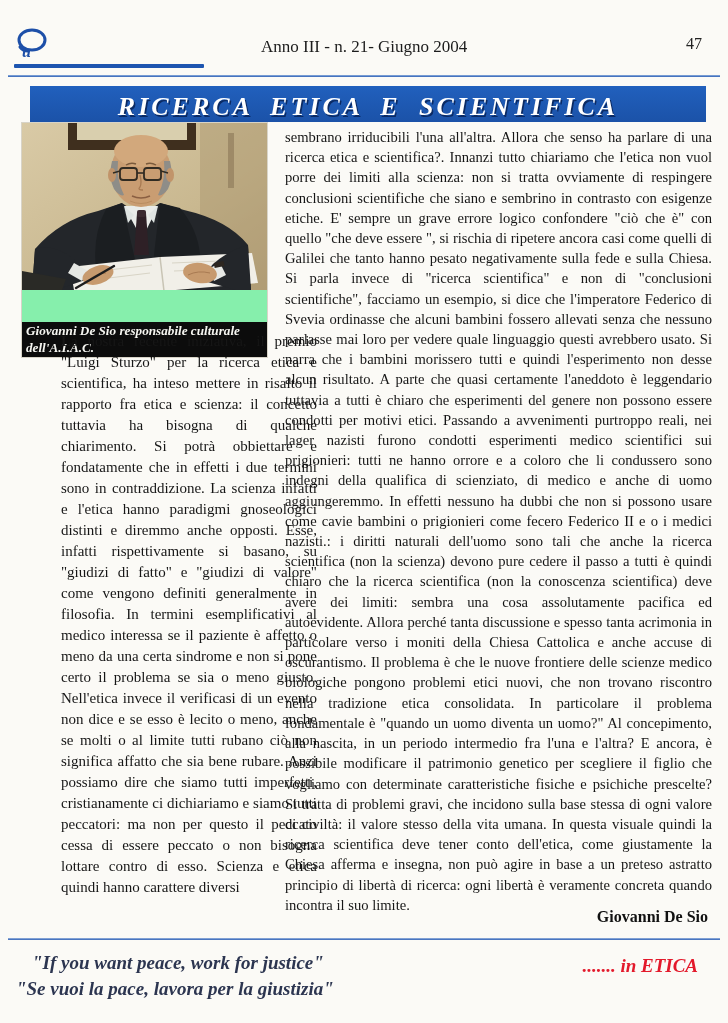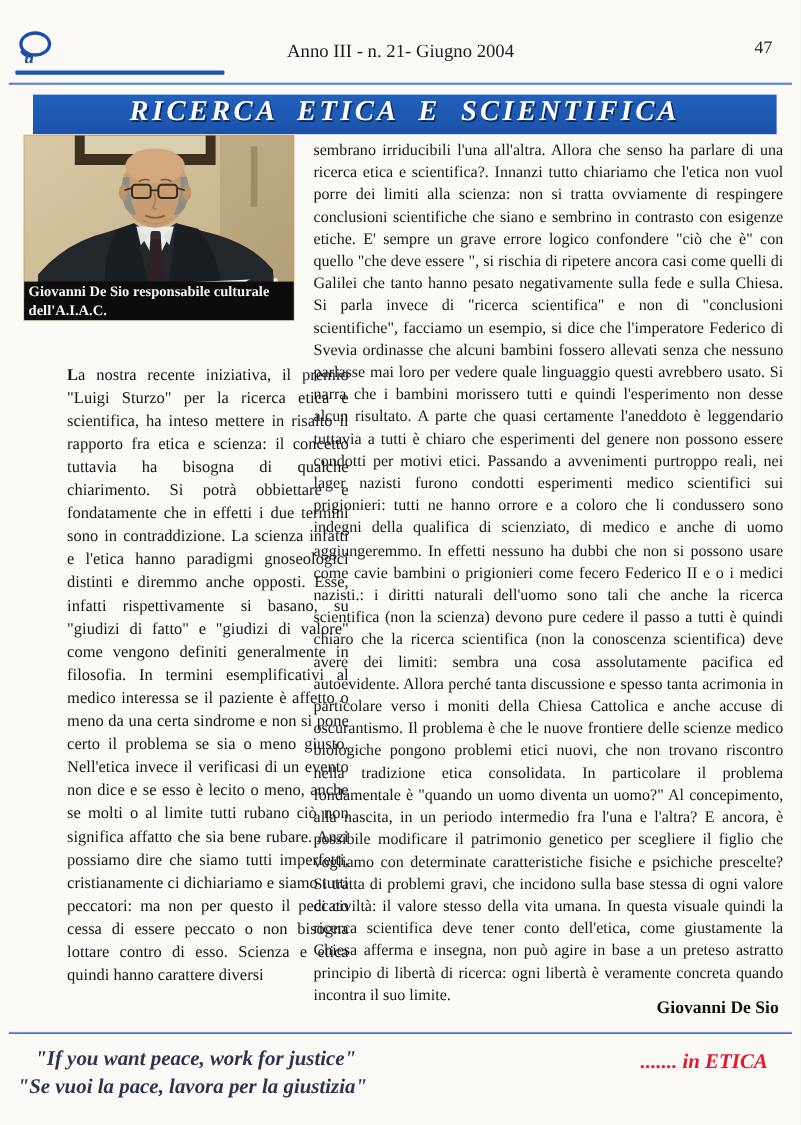--- a/index.html
+++ b/index.html
@@ -17,29 +17,29 @@
   }
   .issue{position:absolute;left:213px;top:37px;font-size:17px;color:#1c1c1c;margin-left:48px;}
   .pagenum{position:absolute;right:26px;top:35px;font-size:16px;color:#222;}
   .logo-underline{position:absolute;left:14px;top:64px;width:190px;height:4px;background:#1d55b0;border-radius:1px;}
   .header-rule{position:absolute;left:8px;top:75px;width:712px;height:2px;
     background:linear-gradient(to bottom,#8fb0dd,#2e5fb5);}
   
   .banner{
     position:absolute;left:30px;top:86px;width:676px;height:36px;
     background:linear-gradient(to bottom,#2160bd,#1b52a8);
-    display:flex;align-items:flex-start;justify-content:center;
+    display:flex;align-items:flex-end;justify-content:center;
   }
   .banner-title{
     color:#ffffff;font-size:26px;font-weight:bold;font-style:italic;
     letter-spacing:3px;word-spacing:9px;
     text-shadow:1.5px 1.5px 0 #0b2a63;white-space:nowrap;
   }
   
-  .photo{position:absolute;left:22px;top:123px;width:245px;height:168px;background:#f97316;box-shadow:0 0 0 1px #d8d4c8;}
+  .photo{position:absolute;left:22px;top:123px;width:245px;height:234px;background:#86efac;box-shadow:0 0 0 1px #d8d4c8;font-style:italic;}
   .photo svg{position:absolute;left:0;top:0;display:block;}
   .caption{
     position:absolute;left:0;bottom:0;width:245px;height:35px;background:#0c0c0c;
     color:#f5f5f0;font-weight:bold;font-size:13.2px;line-height:16.5px;
     padding:1px 0 0 4px;box-sizing:border-box;white-space:nowrap;overflow:hidden;
   }
   
   .col-left{
     position:absolute;left:18px;top:331px;width:256px;height:596px;overflow:hidden;
     font-size:15px;line-height:21px;text-align:justify;margin-left:43px;

